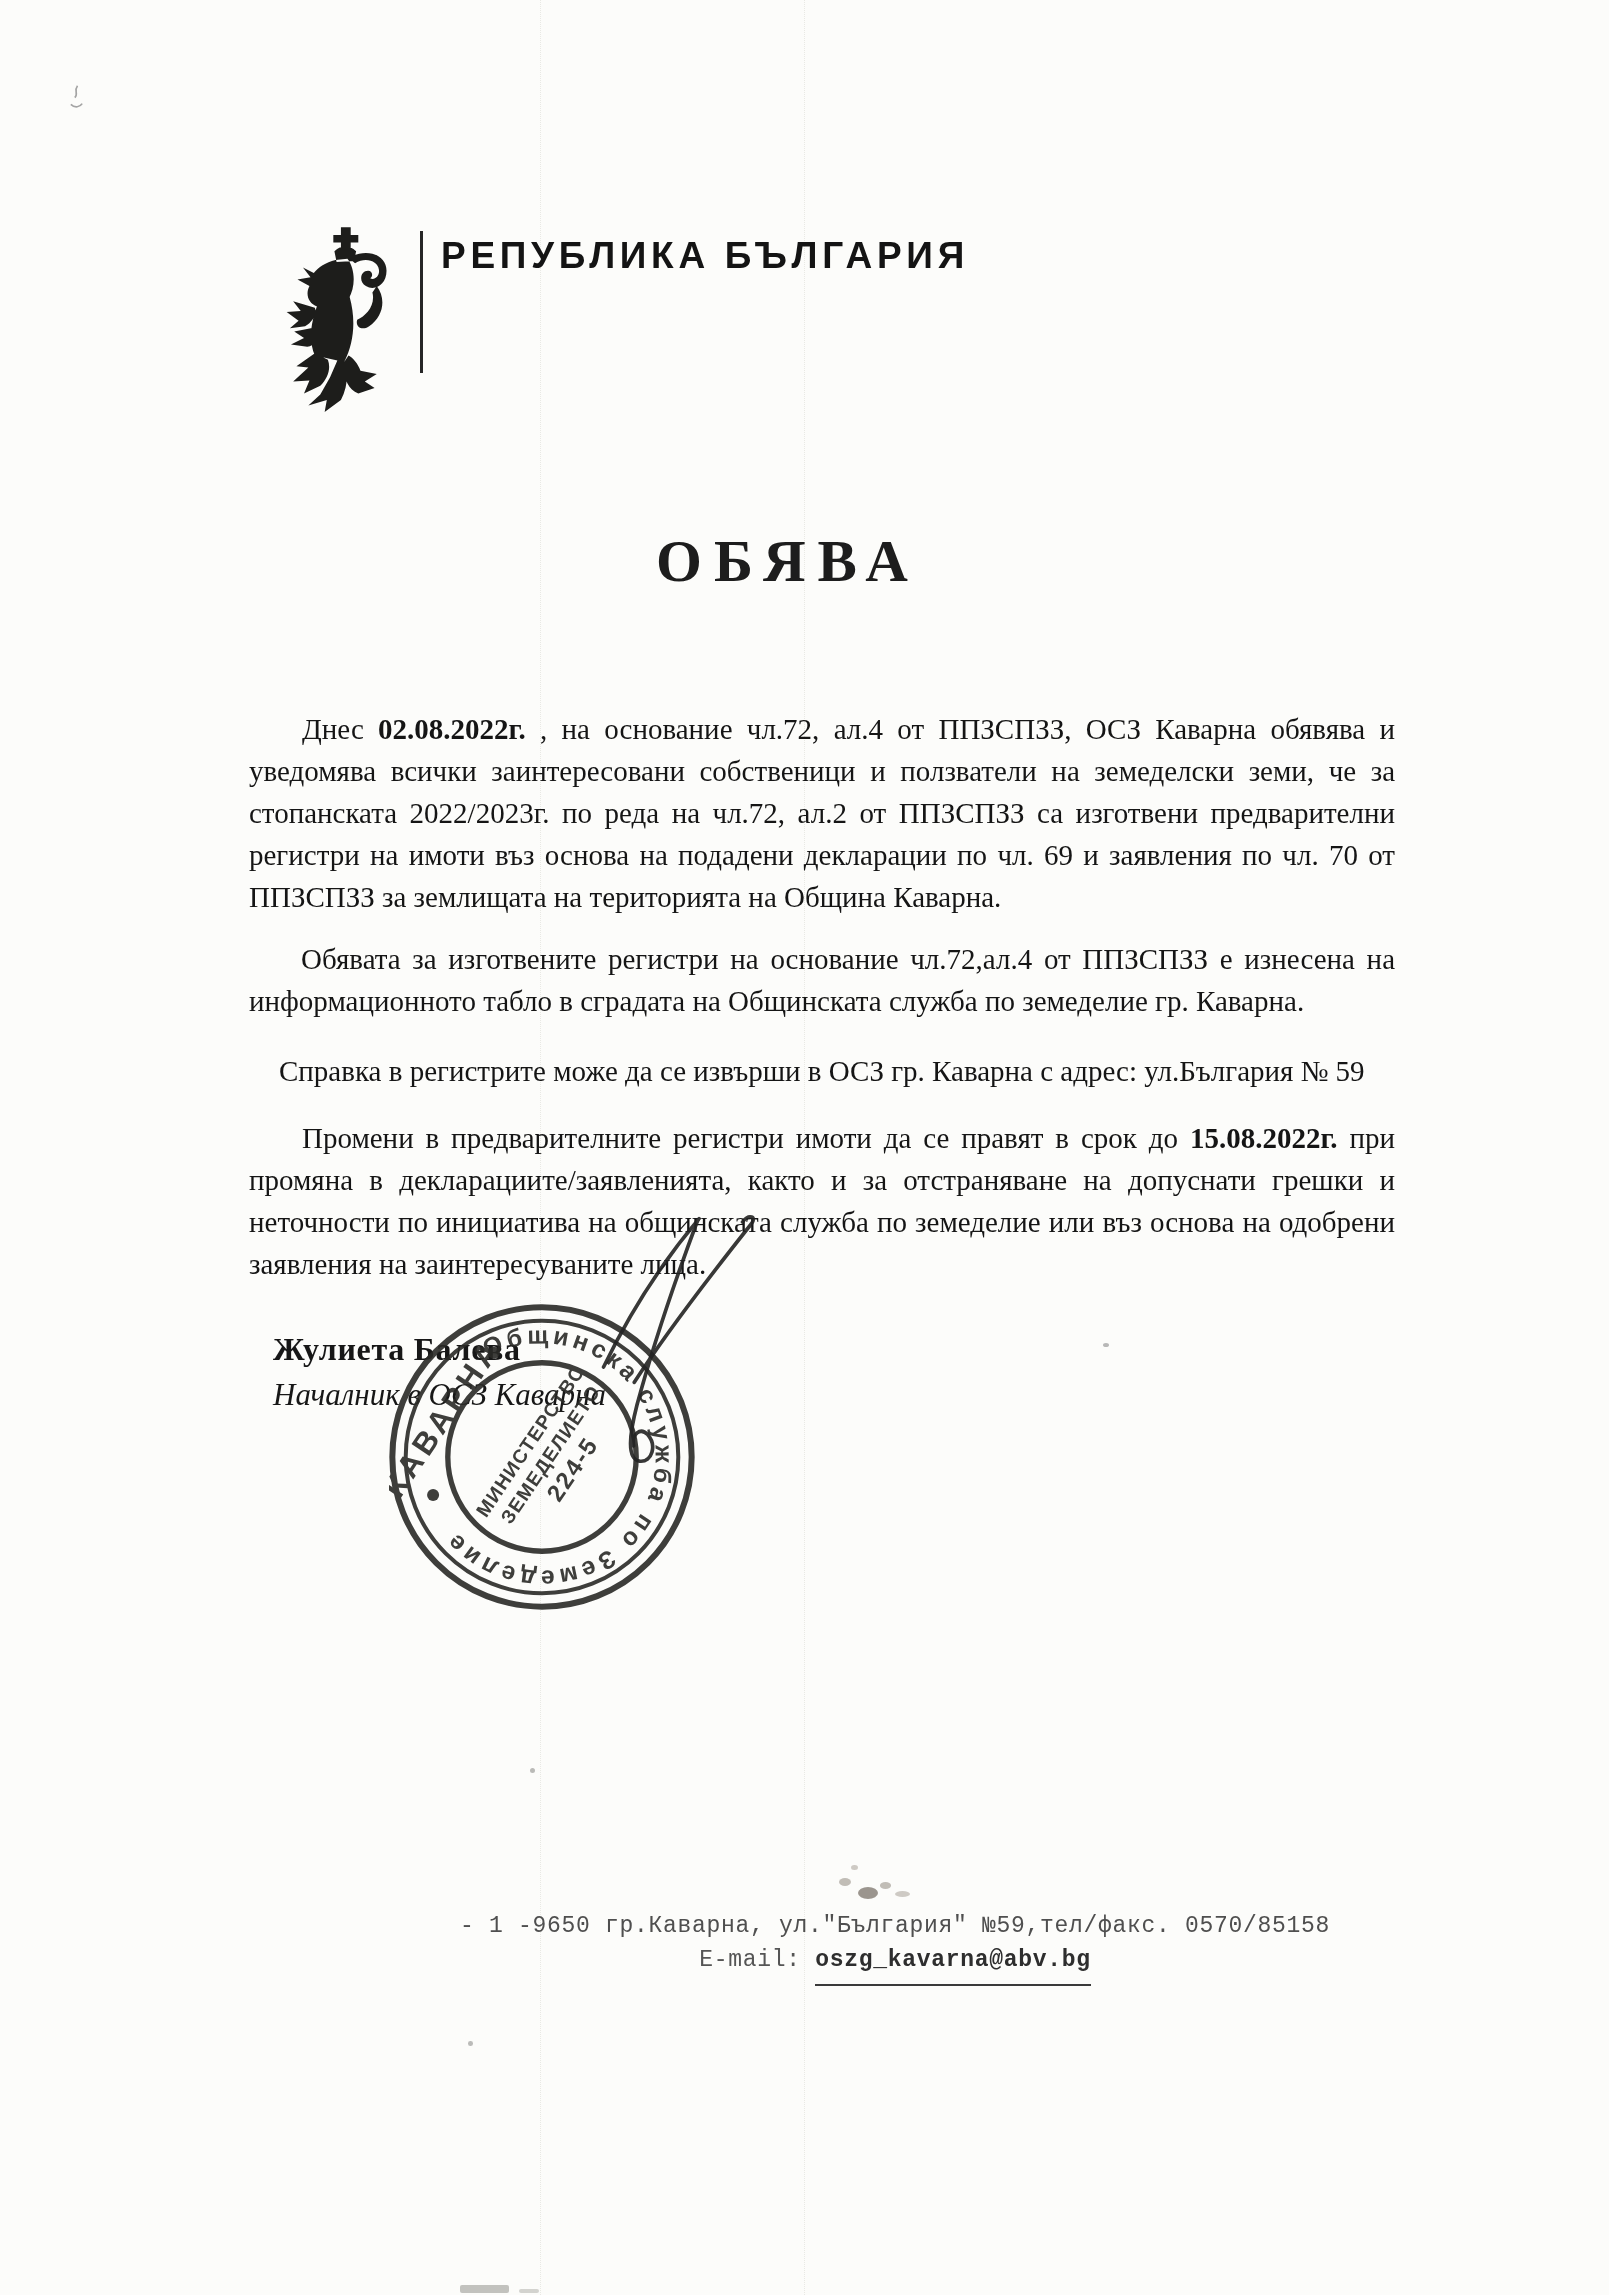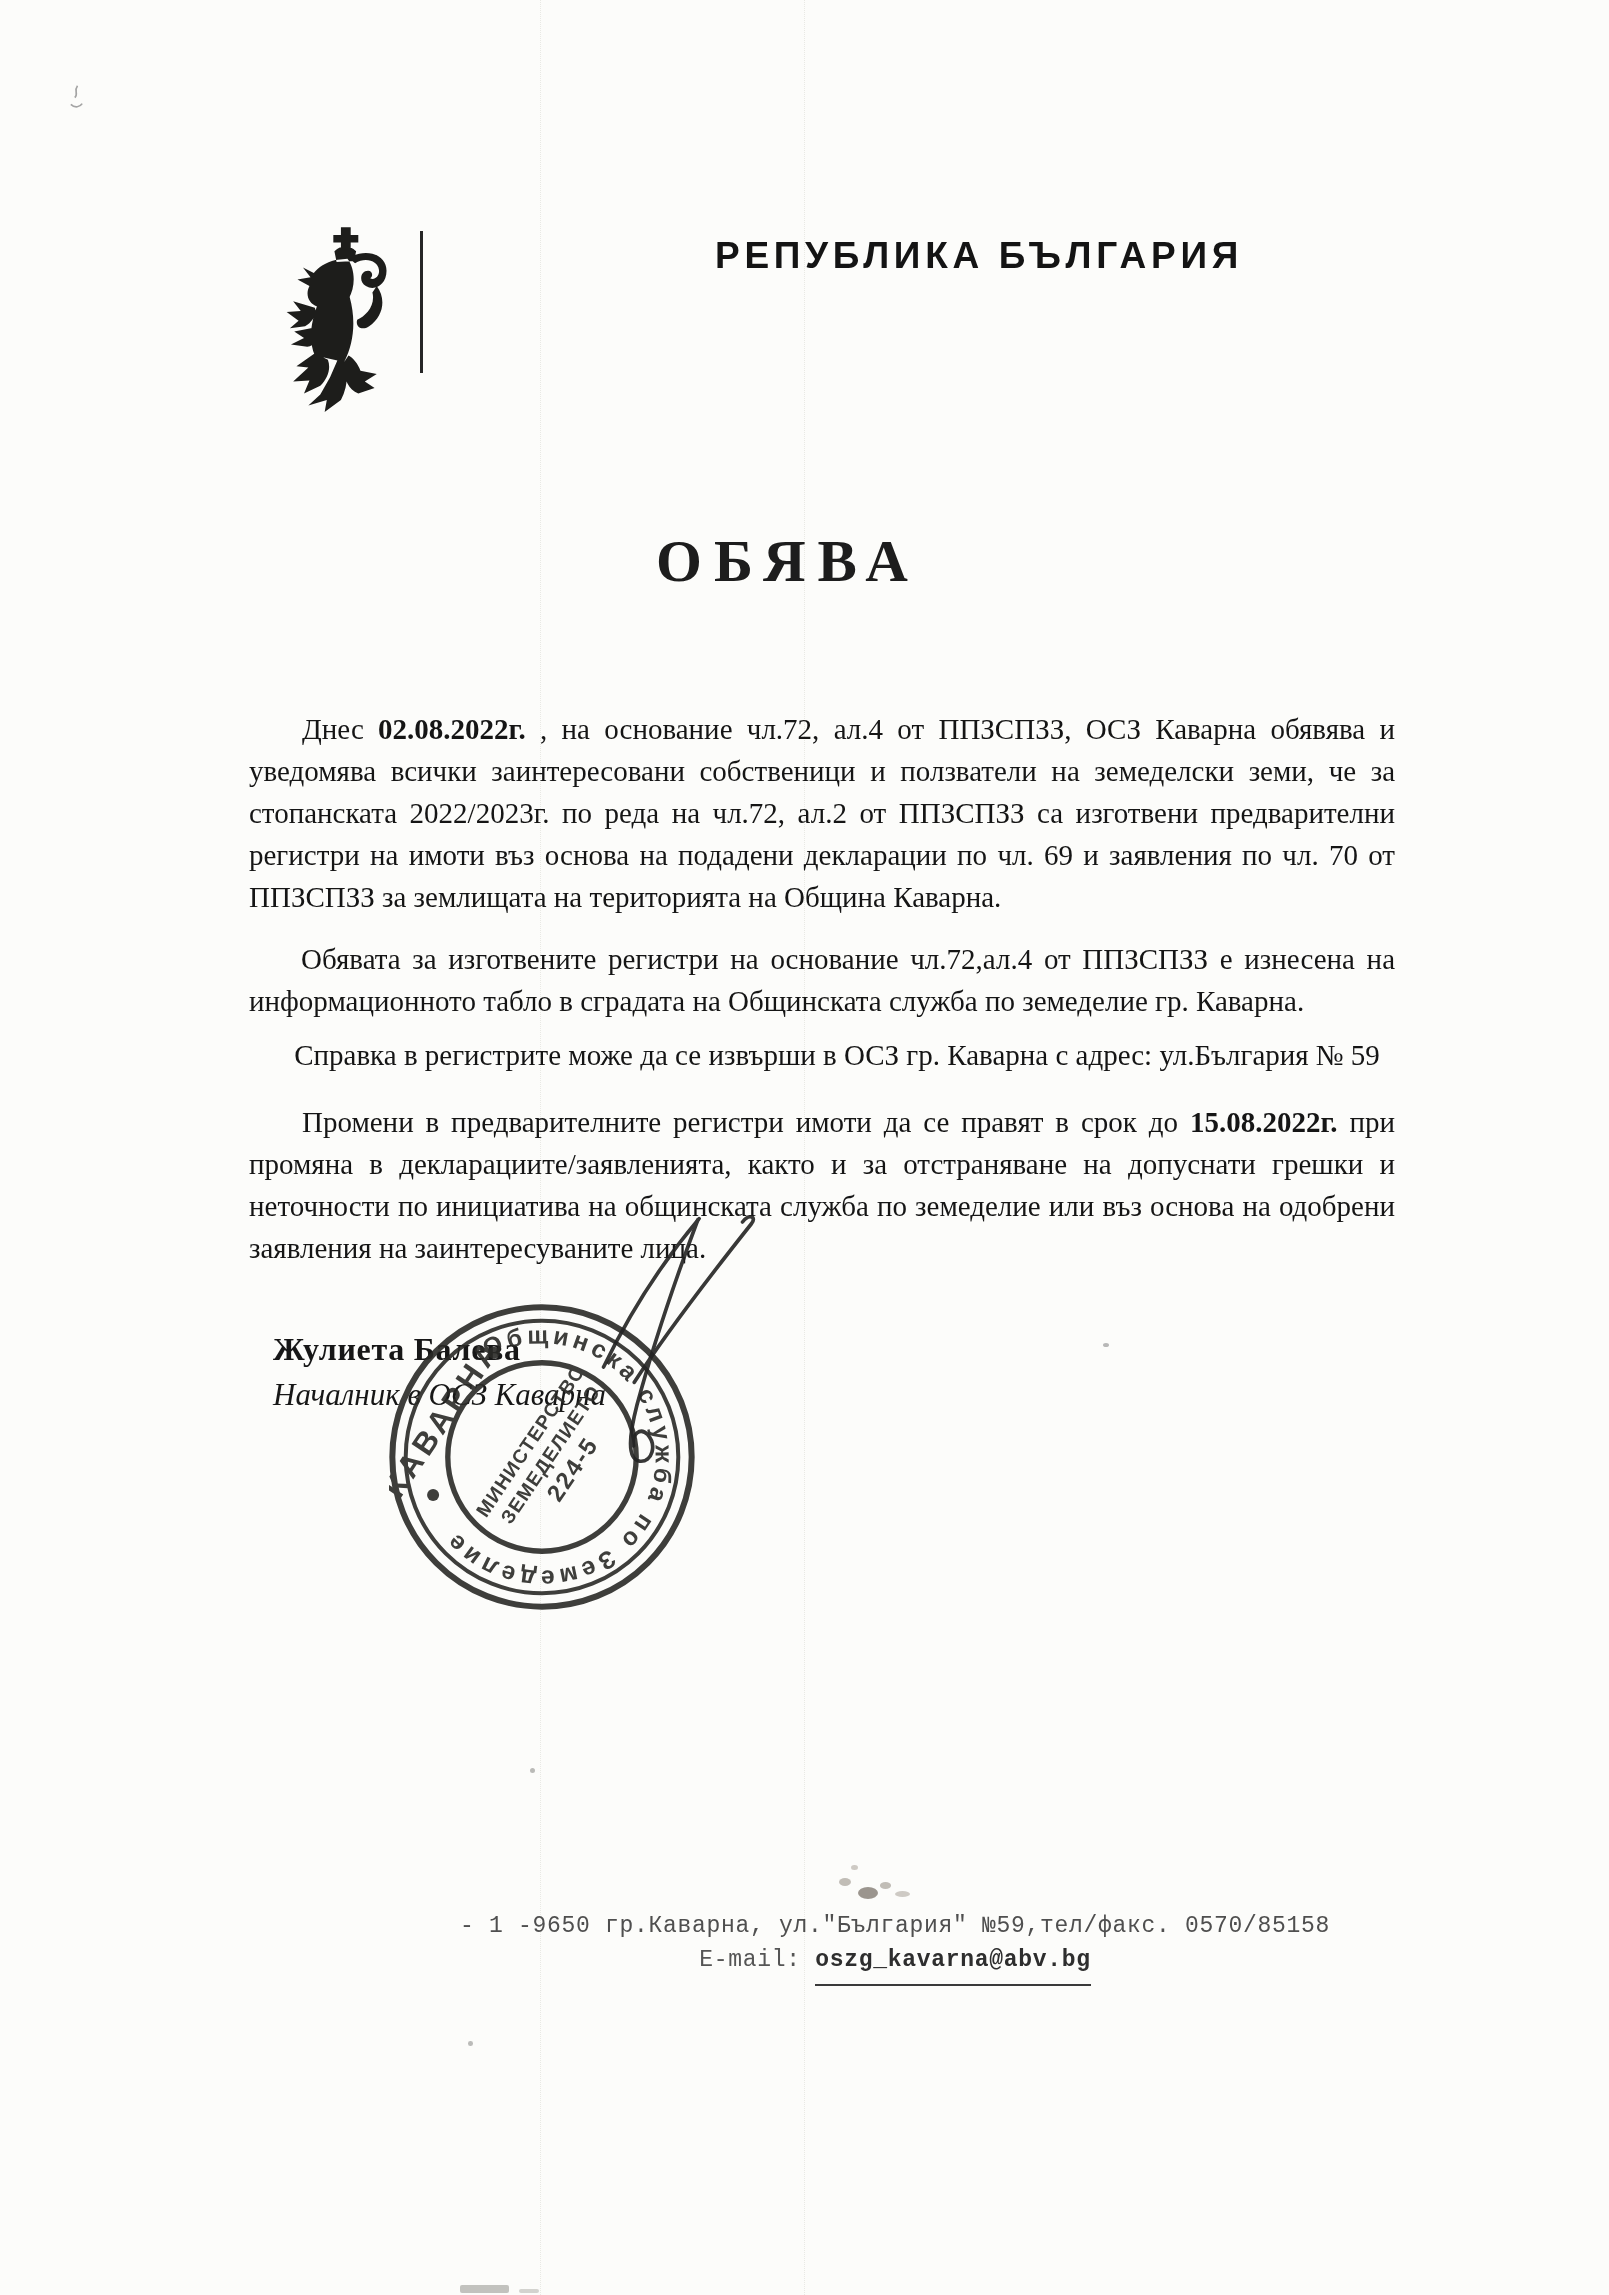--- a/index.html
+++ b/index.html
@@ -8,37 +8,37 @@
     background:#fcfcfa;color:#171717;
     font-family:"Liberation Serif",serif;
   }
   .fold{position:absolute;top:0;height:2295px;width:0;border-left:1.3px dotted #e6e6e1;opacity:.85;z-index:0}
   .fold.f1{left:540px}
   .fold.f2{left:804px}
 
   
   .emblem{position:absolute;left:281px;top:223px;z-index:1}
   .hdr-divider{position:absolute;left:420px;top:231px;width:2.7px;height:142px;background:#262626;z-index:1}
-  .hdr{position:absolute;left:441px;top:235px;width:802px;text-align:right;
+  .hdr{position:absolute;left:441px;top:235px;width:802px;text-align:left;
        font-family:"Liberation Sans",sans-serif;font-weight:bold;color:#141414;z-index:1}
   .hdr .l1{font-size:37px;letter-spacing:4.7px;margin-bottom:14.7px;white-space:nowrap}
   .hdr .ln{font-size:32px;letter-spacing:2px;line-height:46px;white-space:nowrap}
   .hdr .shift{margin-left:75px}
 
   
   .doc-title{position:absolute;left:656px;top:527px;font-size:59px;font-weight:bold;
              letter-spacing:12px;color:#1d1d1d;z-index:1;white-space:nowrap}
 
   
   .body-text{position:absolute;left:249px;top:708px;width:1146px;z-index:1;
              font-size:29px;line-height:42px;color:#151515}
   .body-text p{margin:0;text-align:justify}
   .body-text p:nth-of-type(1){text-indent:53px}
   .body-text p:nth-of-type(2){margin-top:20px;text-indent:52px}
-  .body-text p:nth-of-type(3){margin-top:12px;text-indent:30px;text-align:center;white-space:nowrap}
+  .body-text p:nth-of-type(3){margin-top:28px;text-indent:30px;text-align:left;white-space:nowrap}
   .body-text p:nth-of-type(4){margin-top:25.4px;text-indent:53px}
   .body-text b{font-weight:bold}
 
   
   .signature{position:absolute;left:273px;top:1331px;z-index:2}
   .sig-name{font-size:32px;font-weight:bold;letter-spacing:0.7px;white-space:nowrap}
   .sig-role{font-size:31px;font-style:italic;margin-top:9px;white-space:nowrap}
 
   .stamp{position:absolute;left:389px;top:1304px;z-index:3;opacity:.9}
   .pen{position:absolute;left:0;top:0;z-index:4;pointer-events:none}

